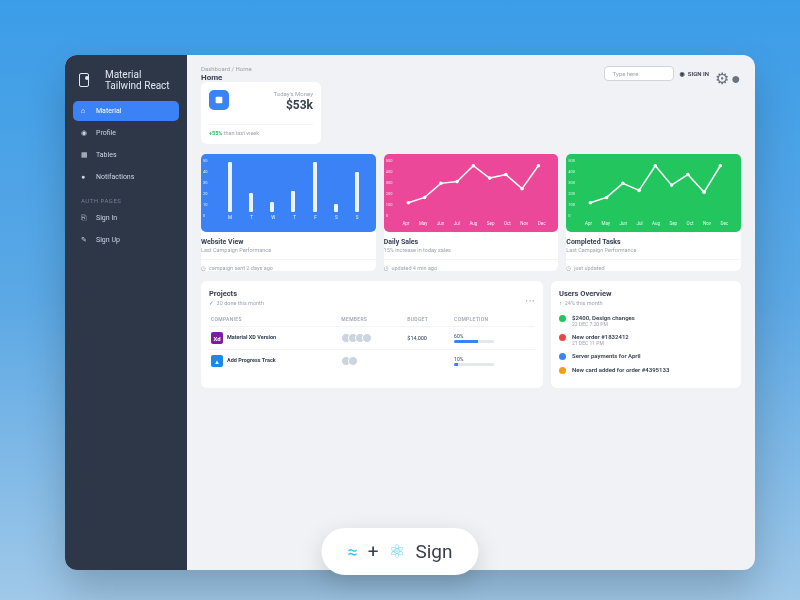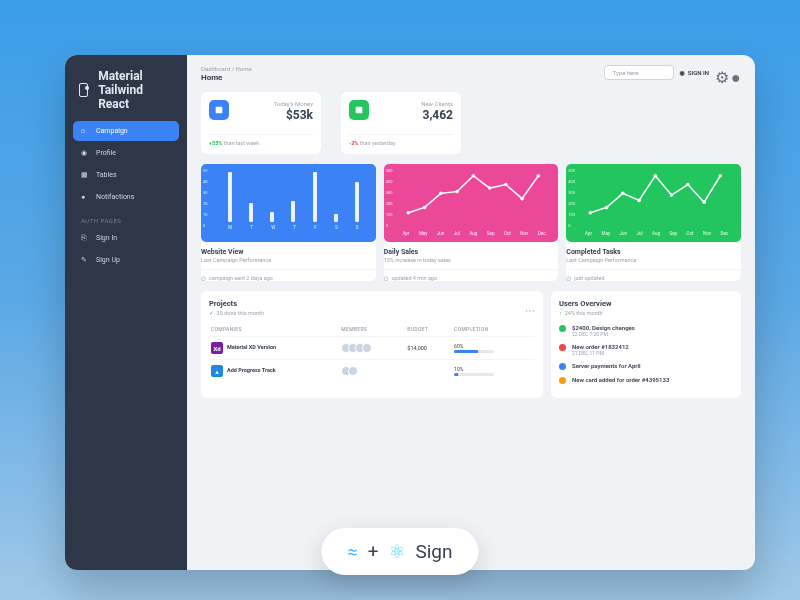--- a/index.html
+++ b/index.html
@@ -1,28 +1,28 @@
 <!DOCTYPE html>
 <html><head>
 <meta charset="utf-8">
 <style>
 *{margin:0;padding:0;box-sizing:border-box;font-family:-apple-system,BlinkMacSystemFont,"Segoe UI",Roboto,sans-serif}
 body{width:800px;height:600px;background:linear-gradient(180deg,#3b9de8 0%,#5ba8e5 50%,#a0c8e8 100%);position:relative;overflow:hidden}
 .app{position:absolute;top:55px;left:65px;right:45px;bottom:30px;background:#f0f2f5;border-radius:12px;display:flex;box-shadow:0 20px 40px rgba(0,0,0,0.2);overflow:hidden}
 .sidebar{width:122px;background:#2d3748;color:#fff;padding:10px 8px;flex-shrink:0}
-.brand{display:flex;align-items:center;gap:10px;padding:4px 6px 10px;font-size:12px;font-weight:700;color:#e2e8f0}
+.brand{display:flex;align-items:center;gap:16px;padding:4px 6px 10px;font-size:10px;font-weight:400;color:#e2e8f0}
 .brand-icon{width:14px;height:14px;border:1px solid #e2e8f0;border-radius:2px;position:relative}
 .brand-icon::before,.brand-icon::after{content:"";position:absolute;background:#e2e8f0}
 .brand-icon::before{width:4px;height:4px;top:2px;left:5px;border-radius:50%}
 .nav-item{display:flex;align-items:center;gap:7px;padding:6px 8px;font-size:7px;color:#cbd5e0;border-radius:5px;margin-bottom:2px;cursor:pointer}
 .nav-item.active{background:#3b82f6;color:#fff}
 .nav-icon{width:8px;height:8px;display:inline-block}
 .section-label{font-size:6px;color:#718096;padding:8px 8px 4px;letter-spacing:0.5px}
 .main{flex:1;padding:10px 14px;overflow:hidden}
-.topbar{display:flex;justify-content:space-between;align-items:flex-start;margin-bottom:10px}
+.topbar{display:flex;justify-content:space-between;align-items:center;}
 .breadcrumb{font-size:6px;color:#9ca3af}
 .page-title{font-size:8px;font-weight:700;color:#374151;margin-top:1px}
 .topbar-right{display:flex;align-items:center;gap:6px}
 .search{border:1px solid #d1d5db;border-radius:4px;padding:3px 8px;font-size:6px;color:#9ca3af;background:#fff;width:70px}
 .signin-btn{display:flex;align-items:center;gap:3px;font-size:6px;color:#374151;font-weight:600}
 .icon-btn{width:10px;height:10px;color:#6b7280;cursor:pointer}
 .stats{display:grid;grid-template-columns:repeat(4,1fr);gap:20px;margin-bottom:10px}
 .stat-card{background:#fff;border-radius:6px;padding:8px;position:relative}
 .stat-icon{width:20px;height:20px;border-radius:5px;display:flex;align-items:center;justify-content:center;color:#fff;position:absolute;top:8px;left:8px}
 .stat-icon svg{width:10px;height:10px}
@@ -71,21 +71,21 @@
 <body>
 
 <div class="app">
   <aside class="sidebar">
     <div class="brand">
       <span class="brand-icon"></span>
       <span>Material Tailwind React</span>
     </div>
     <div class="nav-item active">
       <span class="nav-icon">⌂</span>
-      <span>Campaign</span>
+      <span>Material</span>
     </div>
     <div class="nav-item">
       <span class="nav-icon">◉</span>
       <span>Profile</span>
     </div>
     <div class="nav-item">
       <span class="nav-icon">▦</span>
       <span>Tables</span>
     </div>
     <div class="nav-item">
@@ -123,30 +123,20 @@
     <div class="stats" id="stats">
         <div class="stat-card">
     <div class="stat-icon ic-blue">
             <svg viewBox="0 0 24 24" fill="currentColor">
               <rect x="4" y="4" width="16" height="16" rx="2"></rect>
             </svg>
           </div>
     <div class="stat-label">Today's Money</div>
     <div class="stat-value">$53k</div>
     <div class="stat-footer"><span class="stat-delta delta-up">+55%</span> than last week</div>
-  </div>
-        <div class="stat-card">
-    <div class="stat-icon ic-green">
-            <svg viewBox="0 0 24 24" fill="currentColor">
-              <rect x="4" y="4" width="16" height="16" rx="2"></rect>
-            </svg>
-          </div>
-    <div class="stat-label">New Clients</div>
-    <div class="stat-value">3,462</div>
-    <div class="stat-footer"><span class="stat-delta delta-down">-2%</span> than yesterday</div>
   </div>
       </div>
     <div class="charts" id="charts">
         <div class="chart-card">
     <div class="chart-box cb-blue">
             <div class="yaxis">
               <span>50</span>
               <span>40</span>
               <span>30</span>
               <span>20</span>

